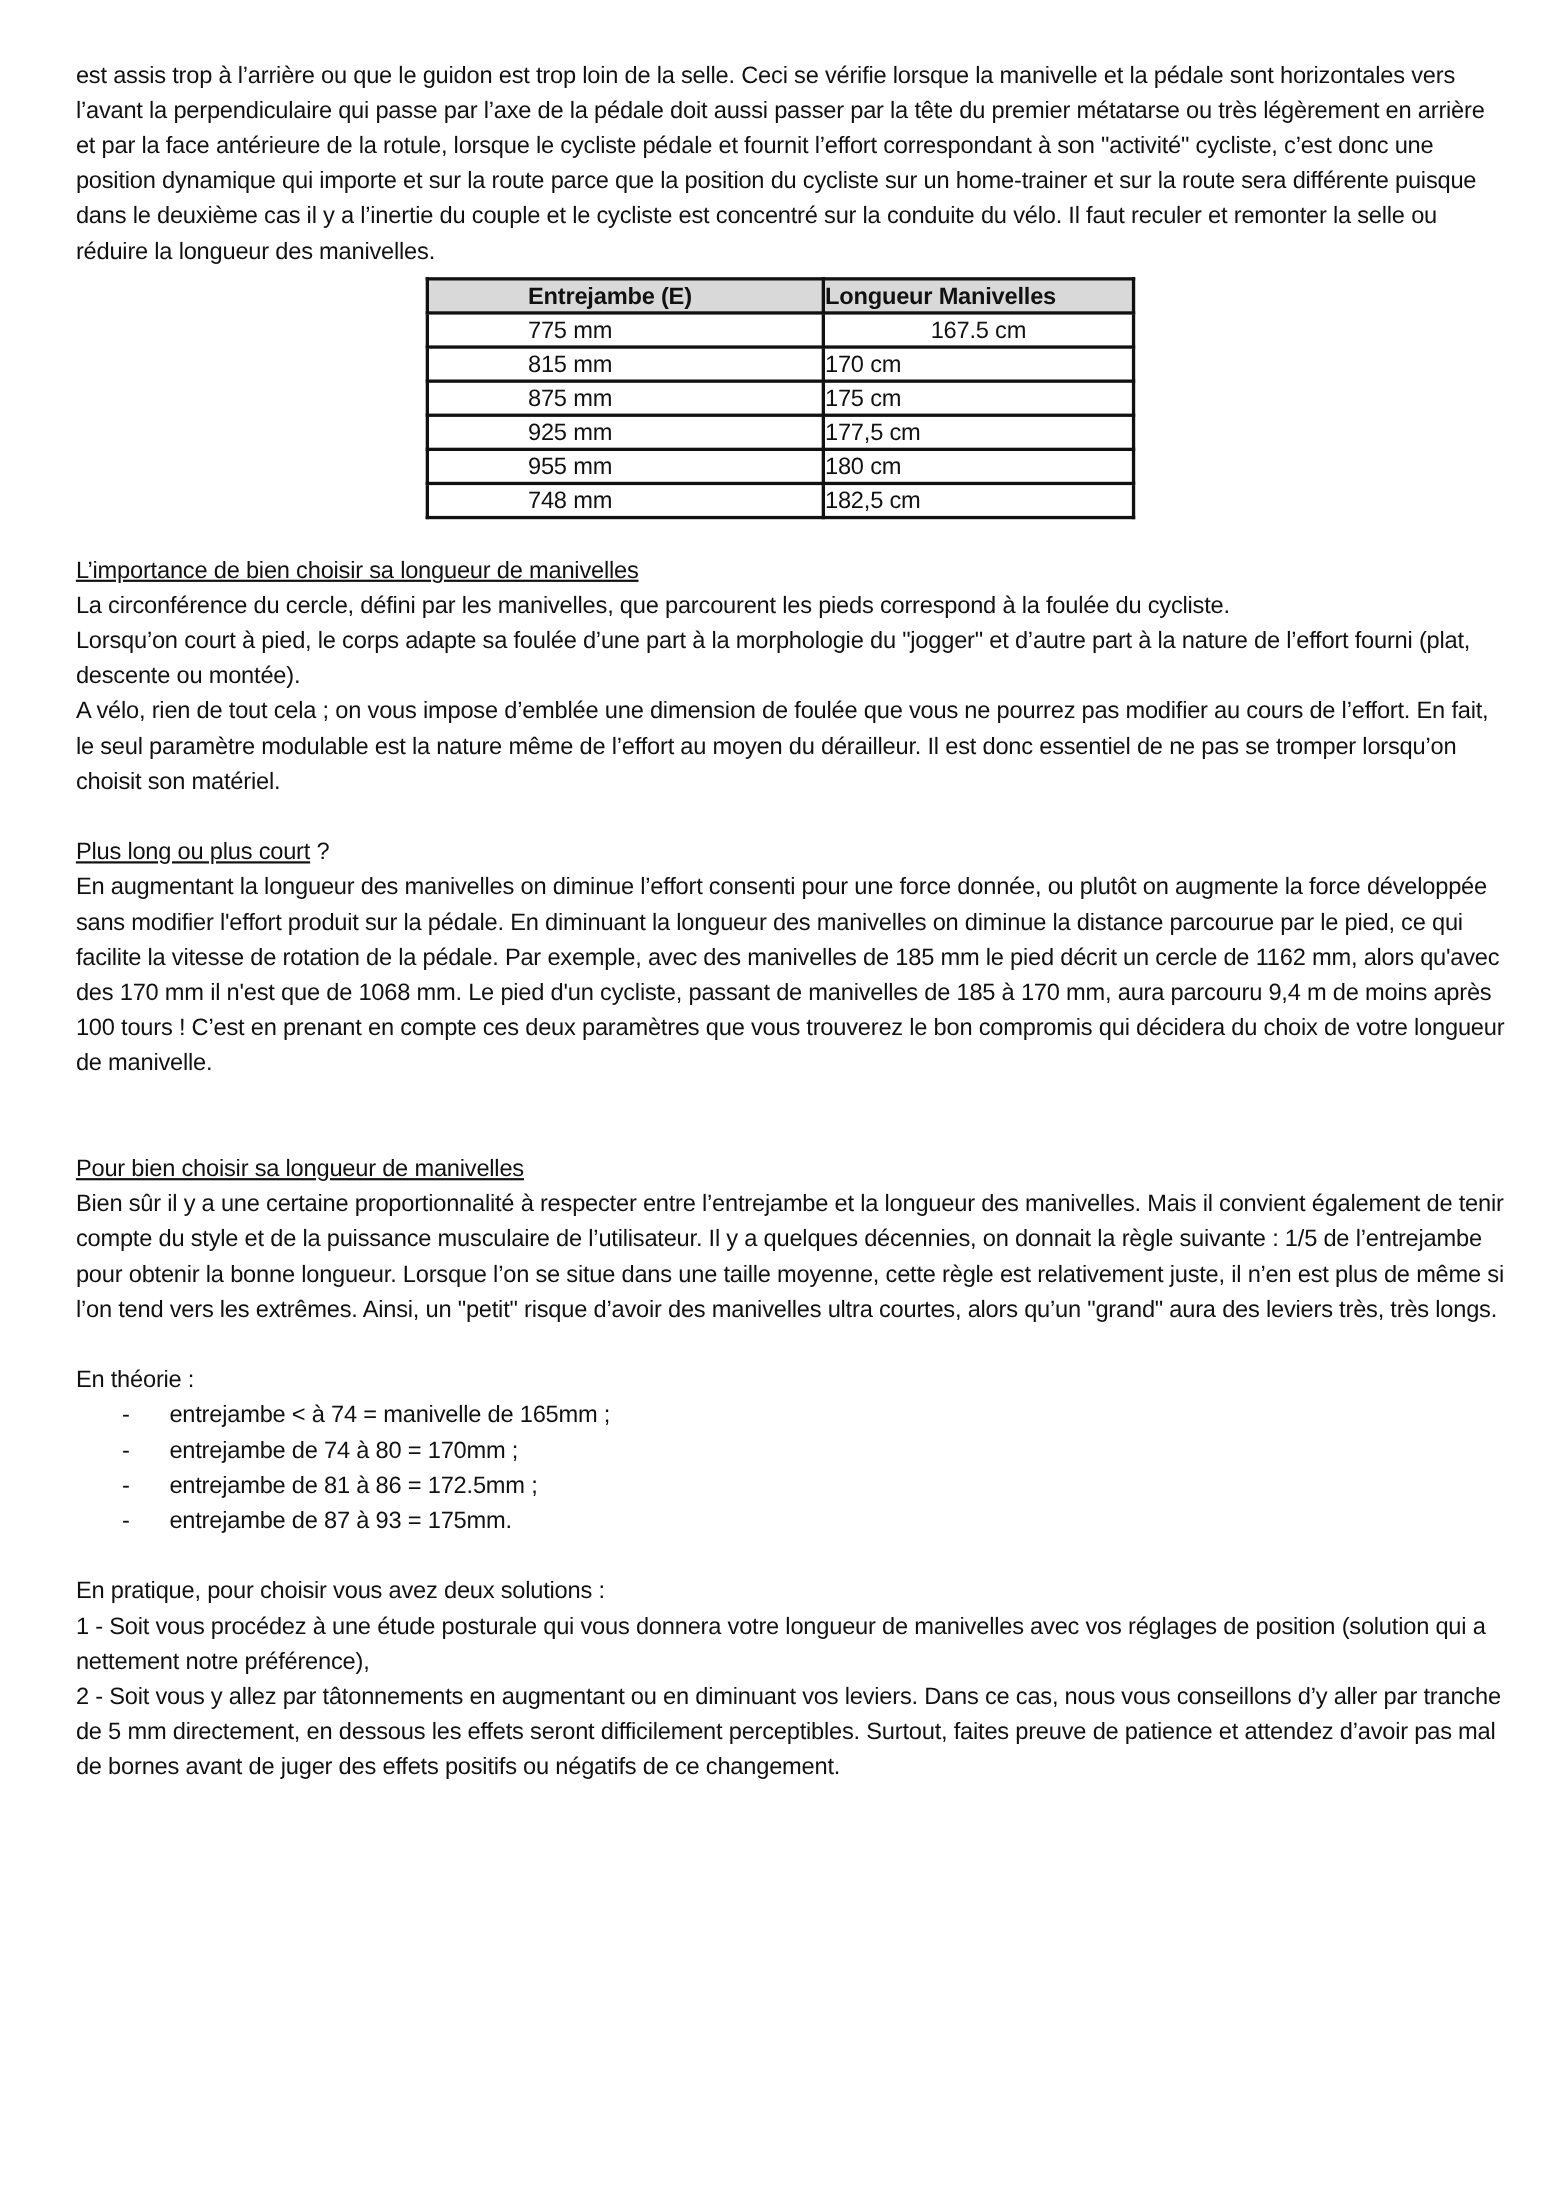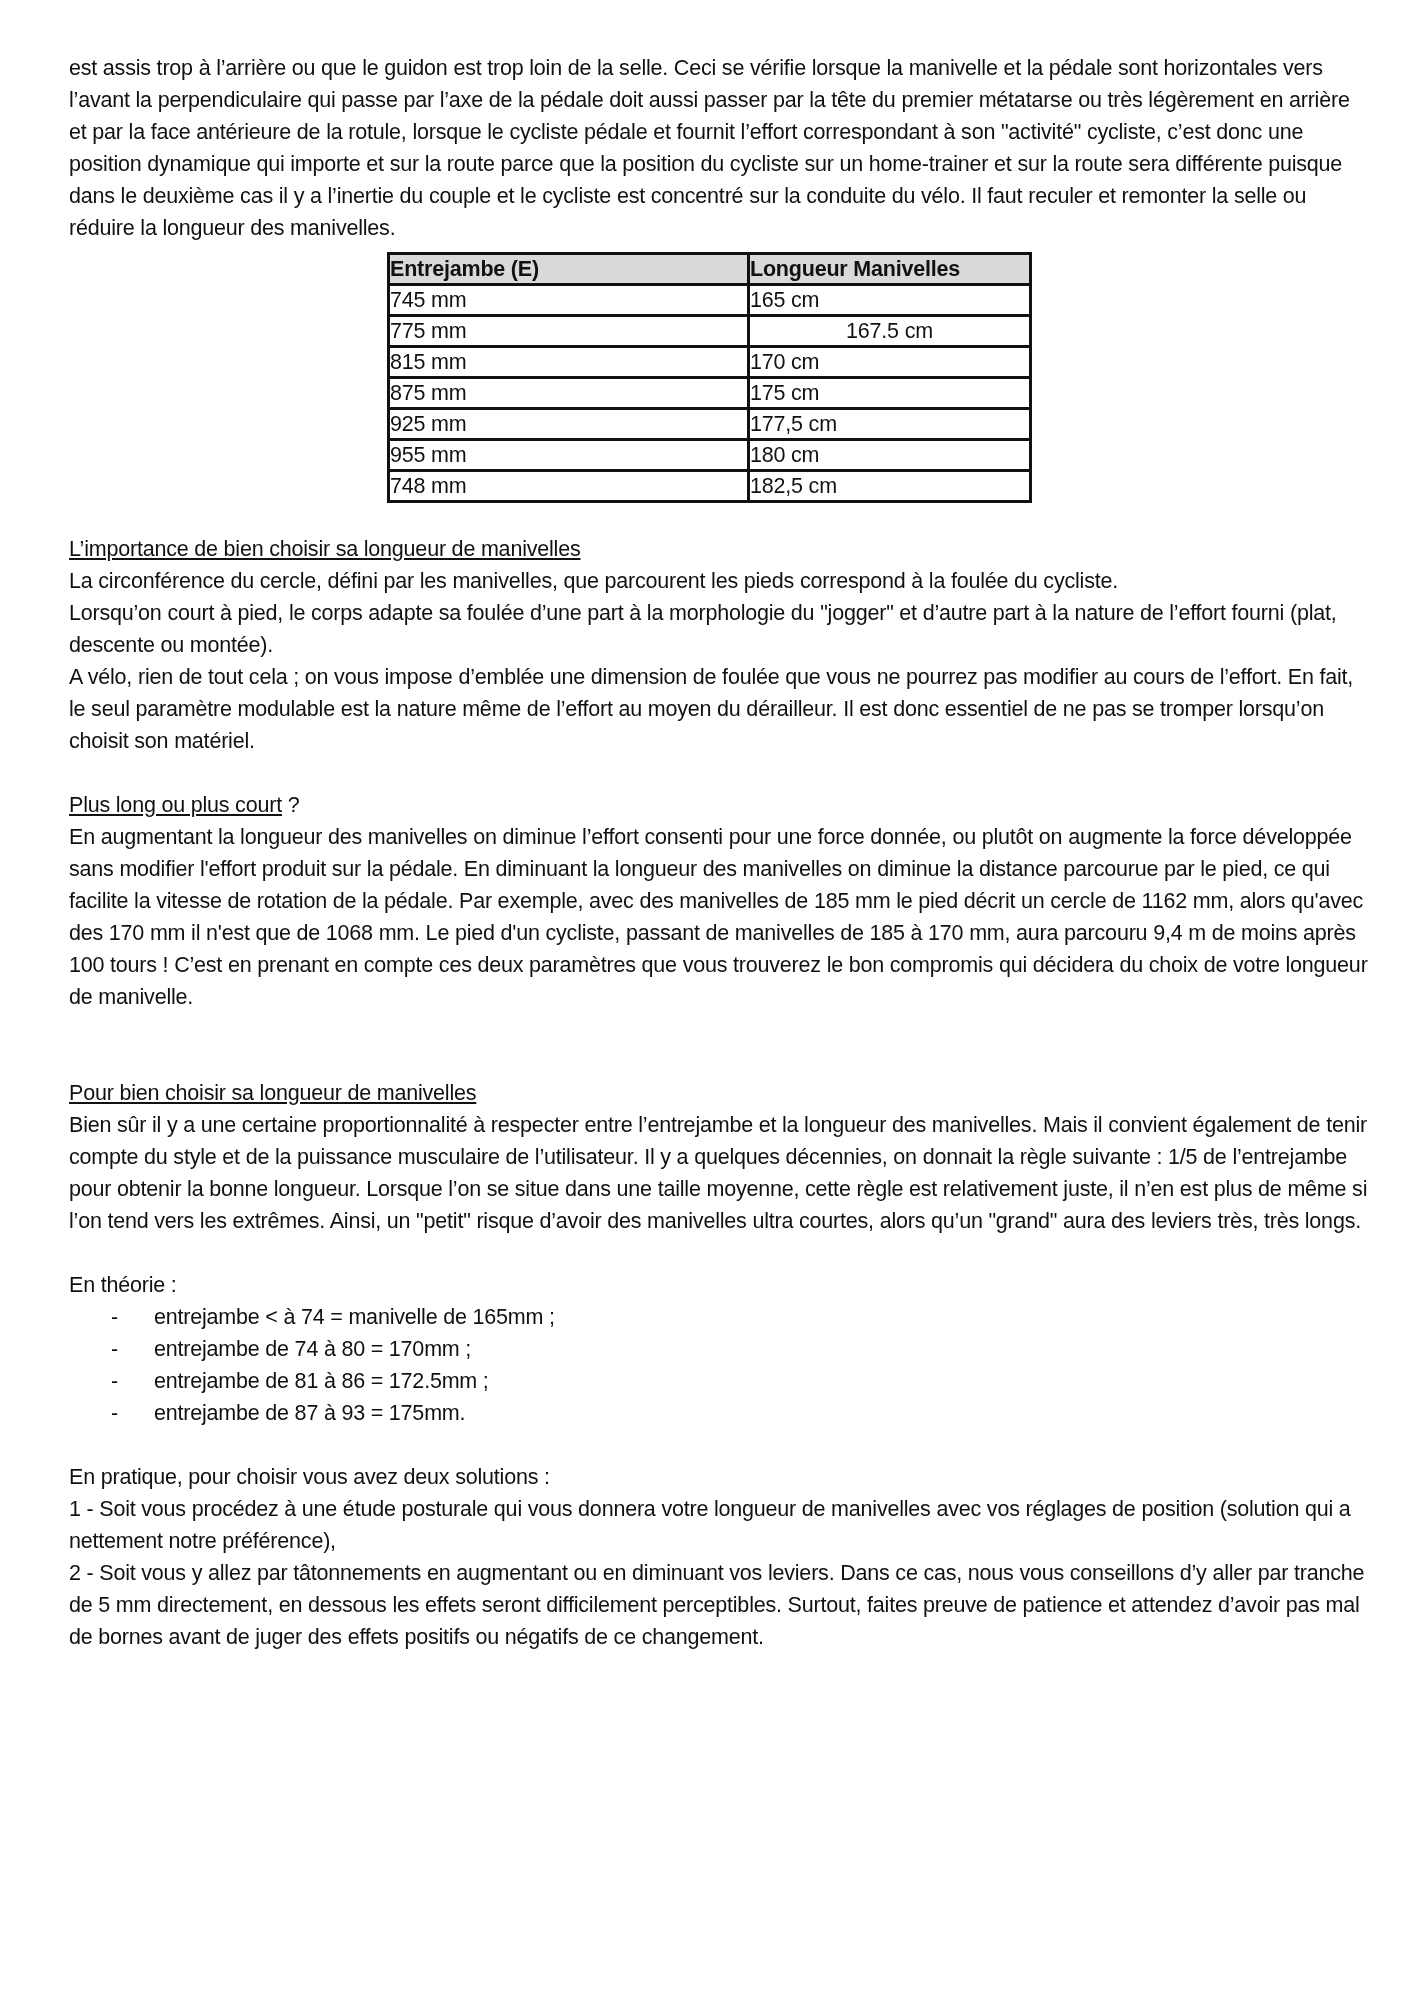--- a/index.html
+++ b/index.html
@@ -17,21 +17,21 @@
   .gap2 { height: 64px; }
   table.cranks {
     border-collapse: collapse; margin: 8px 0 30px 318px;
     width: 645px; font-size: 21.5px;
   }
   table.cranks td, table.cranks th {
     border: 3px solid #111; height: 28px; padding: 0; line-height: 28px;
     text-align: left;
   }
   table.cranks th { background: #d9d9d9; font-weight: bold; }
-  table.cranks .c1 { width: 360px; box-sizing: border-box; }
+  table.cranks .c1 { width: 360px; padding-left: 90px; box-sizing: border-box; }
   table.cranks .c2 { }
   table.cranks .c2.center { text-align: center; }
   ul.theory { list-style: none; margin: 0; padding: 0; }
   ul.theory li { position: relative; padding-left: 85px; }
   ul.theory li .dash { position: absolute; left: 42px; }
 </style>
 </head>
 <body>
 
 <div class="page">
@@ -39,24 +39,20 @@
   <p class="p">est assis trop à l’arrière ou que le guidon est trop loin de la selle. Ceci se vérifie lorsque la manivelle et la pédale sont horizontales vers l’avant la perpendiculaire qui passe par l’axe de la pédale doit aussi passer par la tête du premier métatarse ou très légèrement en arrière et par la face antérieure de la rotule, lorsque le cycliste pédale et fournit l’effort correspondant à son "activité" cycliste, c’est donc une position dynamique qui importe et sur la route parce que la position du cycliste sur un home-trainer et sur la route sera différente puisque dans le deuxième cas il y a l’inertie du couple et le cycliste est concentré sur la conduite du vélo. Il faut reculer et remonter la selle ou réduire la longueur des manivelles.</p>
 
   <table class="cranks">
     <thead>
       <tr>
         <th class="c1">Entrejambe (E)</th>
         <th class="c2">Longueur Manivelles</th>
       </tr>
     </thead>
     <tbody>
-      <tr>
-        <td class="c1">745 mm</td>
-        <td class="c2">165 cm</td>
-      </tr>
       <tr>
         <td class="c1">775 mm</td>
         <td class="c2 center">167.5 cm</td>
       </tr>
       <tr>
         <td class="c1">815 mm</td>
         <td class="c2">170 cm</td>
       </tr>
       <tr>
         <td class="c1">875 mm</td>

